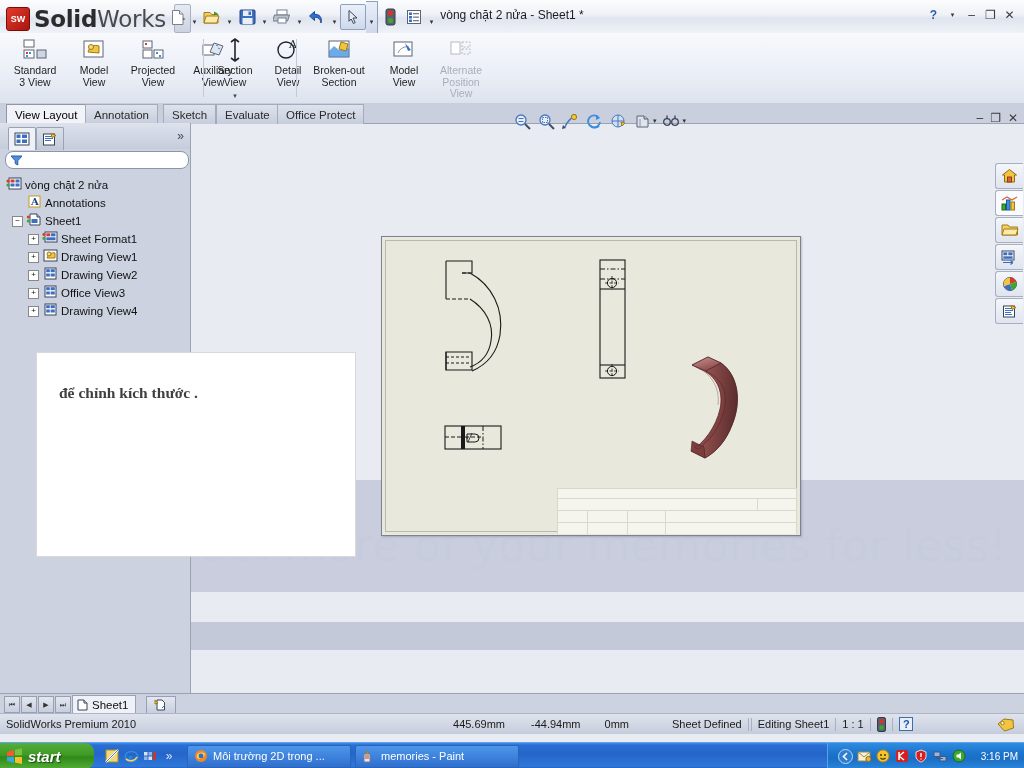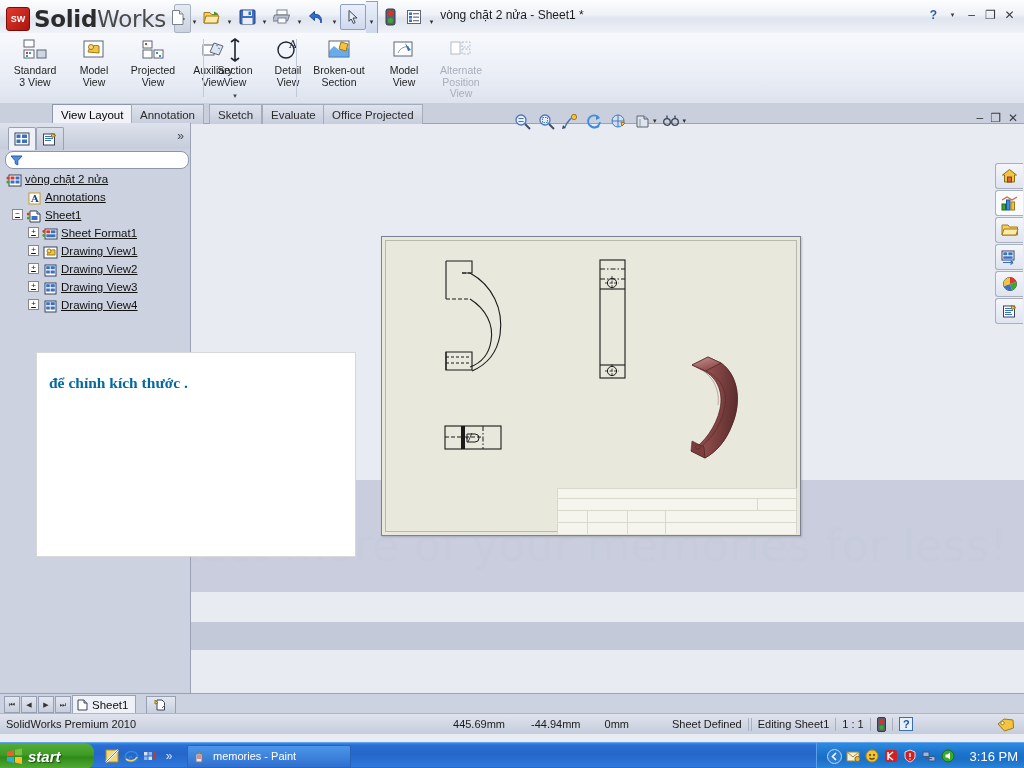--- a/index.html
+++ b/index.html
@@ -82,39 +82,39 @@
   .ricon{height:26px;display:flex;align-items:center;justify-content:center;margin-top:2px;}
   .rlabel{font-size:10.5px;color:#1f1f1f;text-align:center;line-height:11.5px;margin-top:2px;}
   .rdis .rlabel{color:#a9aebb;}
   .rcaret{font-size:7px;color:#444;margin-top:1px;}
   
   #cmdtabs{position:absolute;left:0;top:103px;width:1024px;height:20px;
            background:#c9cfdd;border-bottom:1px solid #9aa2b4;}
   .ctab{
     position:absolute;top:1px;height:19px;padding:0 8px;display:flex;align-items:center;
     font-size:11.5px;color:#2b2b2b;background:linear-gradient(to bottom,#dee3ed,#c6cddc);
-    border:1px solid #a3abbc;border-bottom:none;margin-left:46px;
+    border:1px solid #a3abbc;border-bottom:none;
   }
   .ctab.active{background:#f1f3f8;color:#000;font-weight:normal;border-color:#8e97aa;}
   
   #leftpanel{position:absolute;left:0;top:123px;width:190px;height:570px;
              background:#ccd2e0;border-right:1px solid #9aa2b4;}
   #panel-tabs{position:absolute;left:0;top:0;width:190px;height:26px;
               background:linear-gradient(to bottom,#dde2ec,#c6ccdb);}
   .ptab{position:absolute;top:4px;width:26px;height:22px;display:flex;align-items:center;
         justify-content:center;border:1px solid #99a1b3;border-bottom:none;border-radius:2px 2px 0 0;}
   .ptab.sel{background:#eef1f7;}
   .ptab.unsel{background:linear-gradient(to bottom,#dbe0ea,#c2c9d8);}
   #panel-expand{position:absolute;right:6px;top:6px;font-size:12px;color:#3c4456;}
   #filterbar{
     position:absolute;left:5px;top:28px;width:178px;height:16px;background:#fff;
     border:1px solid #8d96a8;border-radius:8px;display:flex;align-items:center;padding-left:4px;
   }
   #tree{position:absolute;left:4px;top:50px;width:186px;}
-  .trow{display:flex;align-items:flex-start;height:18px;font-size:11.5px;color:#111;text-decoration:underline;}
+  .trow{display:flex;align-items:flex-end;height:18px;font-size:11.5px;color:#111;}
   .tplus{width:9px;height:9px;border:1px solid #888;background:#fff;font-size:8px;
          line-height:7px;text-align:center;color:#111;margin-right:3px;flex:none;}
   .ticon{width:16px;height:15px;margin-right:3px;flex:none;
          display:flex;align-items:center;justify-content:center;}
   
   #graphics{position:absolute;left:191px;top:123px;width:833px;height:570px;background:transparent;}
   #viewtoolbar{position:absolute;left:320px;top:-13px;display:flex;align-items:center;gap:2px;}
   .vi{width:22px;height:22px;display:flex;align-items:center;justify-content:center;}
   .vcaret{font-size:7px;color:#333;margin-left:-2px;margin-right:2px;}
   #docctl{position:absolute;right:6px;top:-12px;display:flex;gap:7px;}
@@ -130,22 +130,22 @@
   #taskpane{position:absolute;right:0;top:40px;width:29px;}
   .tpbtn{width:27px;height:24px;margin-bottom:1px;display:flex;align-items:center;
          justify-content:center;background:linear-gradient(to bottom,#f4f6fa,#dfe4ef);
          border:1px solid #a8b0c0;border-right:none;border-radius:3px 0 0 3px;}
   .tpbtn.sel{background:#fafbfe;}
   
   #overlay{
     position:absolute;left:36px;top:352px;width:318px;height:203px;
     background:#fff;border:1px solid #d8d8d8;
   }
-  #overlay p{margin:8px;font-family:"Liberation Serif",serif;font-weight:bold;
-             font-size:15.5px;color:#0369a1;line-height:23px;}
+  #overlay p{margin:18px;font-family:"Liberation Serif",serif;font-weight:bold;
+             font-size:15.5px;color:#404040;line-height:23px;}
   #overlay .pad{padding:10px 0 0 4px;}
   
   #sheettabs{position:absolute;left:0;top:693px;width:1024px;height:20px;
              background:#ccd2e0;border-top:1px solid #9aa2b4;}
   .navbtn{width:14px;height:15px;background:linear-gradient(to bottom,#e3e7f0,#c8cede);
           border:1px solid #96a0b2;display:flex;align-items:center;justify-content:center;
           font-size:7px;color:#333;}
   #sheet1tab{position:absolute;left:72px;top:1px;height:18px;padding:0 7px 0 3px;
              background:#eef1f7;border:1px solid #9aa2b4;border-bottom:none;
              display:flex;align-items:center;gap:3px;font-size:11.5px;color:#111;}
@@ -175,21 +175,21 @@
     background:linear-gradient(to bottom,#4d96ea,#2f6fce);border:1px solid #2a63b8;
     overflow:hidden;white-space:nowrap;
   }
   .tbtask.active{background:linear-gradient(to bottom,#1f57ad,#2d6cc6);border-color:#17428a;}
   #tray{
     position:absolute;right:0;top:0;height:26px;display:flex;align-items:center;gap:4px;
     padding:0 6px 0 10px;
     background:linear-gradient(to bottom,#2f8ce0 0%,#1c74cc 40%,#1a6ec4 60%,#2b86db 100%);
     border-left:1px solid #5aa0e8;
   }
-  #clock{color:#fff;font-size:13px;margin-left:10px;}
+  #clock{color:#fff;font-size:10px;margin-left:10px;}
   .trayicon{width:15px;height:15px;display:flex;align-items:center;justify-content:center;}
 </style>
 </head>
 <body>
 
 <div id="desktop">
   <div class="band band1"></div>
     <div class="band band2"></div>
   <div class="band band3"></div>
     <div class="band band4"></div>
@@ -410,21 +410,21 @@
         </div>
       </div>
     </div>
   </div>
 
   <div id="cmdtabs">
     <div class="ctab active" style="left:6px">View Layout</div>
     <div class="ctab" style="left:85px">Annotation</div>
     <div class="ctab" style="left:163px">Sketch</div>
     <div class="ctab" style="left:216px">Evaluate</div>
-    <div class="ctab" style="left:277px">Office Projected</div>
+    <div class="ctab" style="left:277px">Office Protect</div>
   </div>
 
   <div id="leftpanel">
     <div id="panel-tabs">
       <div class="ptab sel" style="left:8px">
         <svg width="16" height="14" viewBox="0 0 16 14">
             <rect x="1" y="1" width="14" height="12" fill="#fff" stroke="#3a4356"></rect>
             <rect x="2.5" y="2.5" width="4" height="3.5" fill="#3b6fc4"></rect>
             <rect x="8" y="2.5" width="5" height="3.5" fill="#3b6fc4"></rect>
             <rect x="2.5" y="7.5" width="4" height="3.5" fill="#3b6fc4"></rect>
@@ -533,21 +533,21 @@
         <span class="tplus">+</span>
         <span class="ticon">
           <svg width="16" height="13" viewBox="0 0 16 13">
               <rect x="3" y="1" width="11" height="11" fill="#fff" stroke="#3a4356"></rect>
               <rect x="4.2" y="2.2" width="3.6" height="3" fill="#3b6fc4"></rect>
               <rect x="8.6" y="2.2" width="4.2" height="3" fill="#3b6fc4"></rect>
               <rect x="4.2" y="6.5" width="3.6" height="3" fill="#3b6fc4"></rect>
               <rect x="8.6" y="6.5" width="4.2" height="3" fill="#3b6fc4"></rect>
             </svg>
         </span>
-        <span>Drawing View3</span>
+        <span>Office View3</span>
       </div>
 
       <div class="trow" style="padding-left:24px">
         <span class="tplus">+</span>
         <span class="ticon">
           <svg width="16" height="13" viewBox="0 0 16 13">
               <rect x="3" y="1" width="11" height="11" fill="#fff" stroke="#3a4356"></rect>
               <rect x="4.2" y="2.2" width="3.6" height="3" fill="#3b6fc4"></rect>
               <rect x="8.6" y="2.2" width="4.2" height="3" fill="#3b6fc4"></rect>
               <rect x="4.2" y="6.5" width="3.6" height="3" fill="#3b6fc4"></rect>
@@ -840,20 +840,28 @@
           <rect x="1" y="7.5" width="3.5" height="3.5" fill="#8fb4e8"></rect>
           <rect x="5.5" y="7.5" width="3.5" height="3.5" fill="#d8e4f5"></rect>
           <rect x="10" y="3" width="3" height="8" fill="#c23a2e"></rect>
         </svg>
     </span>
     <span class="qlicon" style="color:#dce8fb;font-size:12px">»</span>
   </div>
 
   <div class="tbtask">
     <svg width="14" height="14" viewBox="0 0 14 14">
+        <circle cx="7" cy="7" r="6" fill="#f08a24"></circle>
+        <path d="M3 6c2-3 6-3 8-1-1 4-5 6-8 4z" fill="#ffd05a"></path>
+        <circle cx="7" cy="7" r="2.4" fill="#2f6fd0"></circle>
+      </svg>
+    <span>Môi trường 2D trong ...</span>
+  </div>
+  <div class="tbtask">
+    <svg width="14" height="14" viewBox="0 0 14 14">
         <rect x="2" y="5" width="6" height="8" fill="#e8e8f0" stroke="#7a7a88"></rect>
         <path d="M5 5V2h1v3" fill="#f3c43f" stroke="#9a7a17"></path>
         <path d="M3 7h4M3 9h4" stroke="#c23a2e"></path>
         <path d="M9 2l3 2-2 3z" fill="#3b8de0"></path>
       </svg>
     <span>memories - Paint</span>
   </div>
 
   <div id="tray">
     <span class="trayicon">

